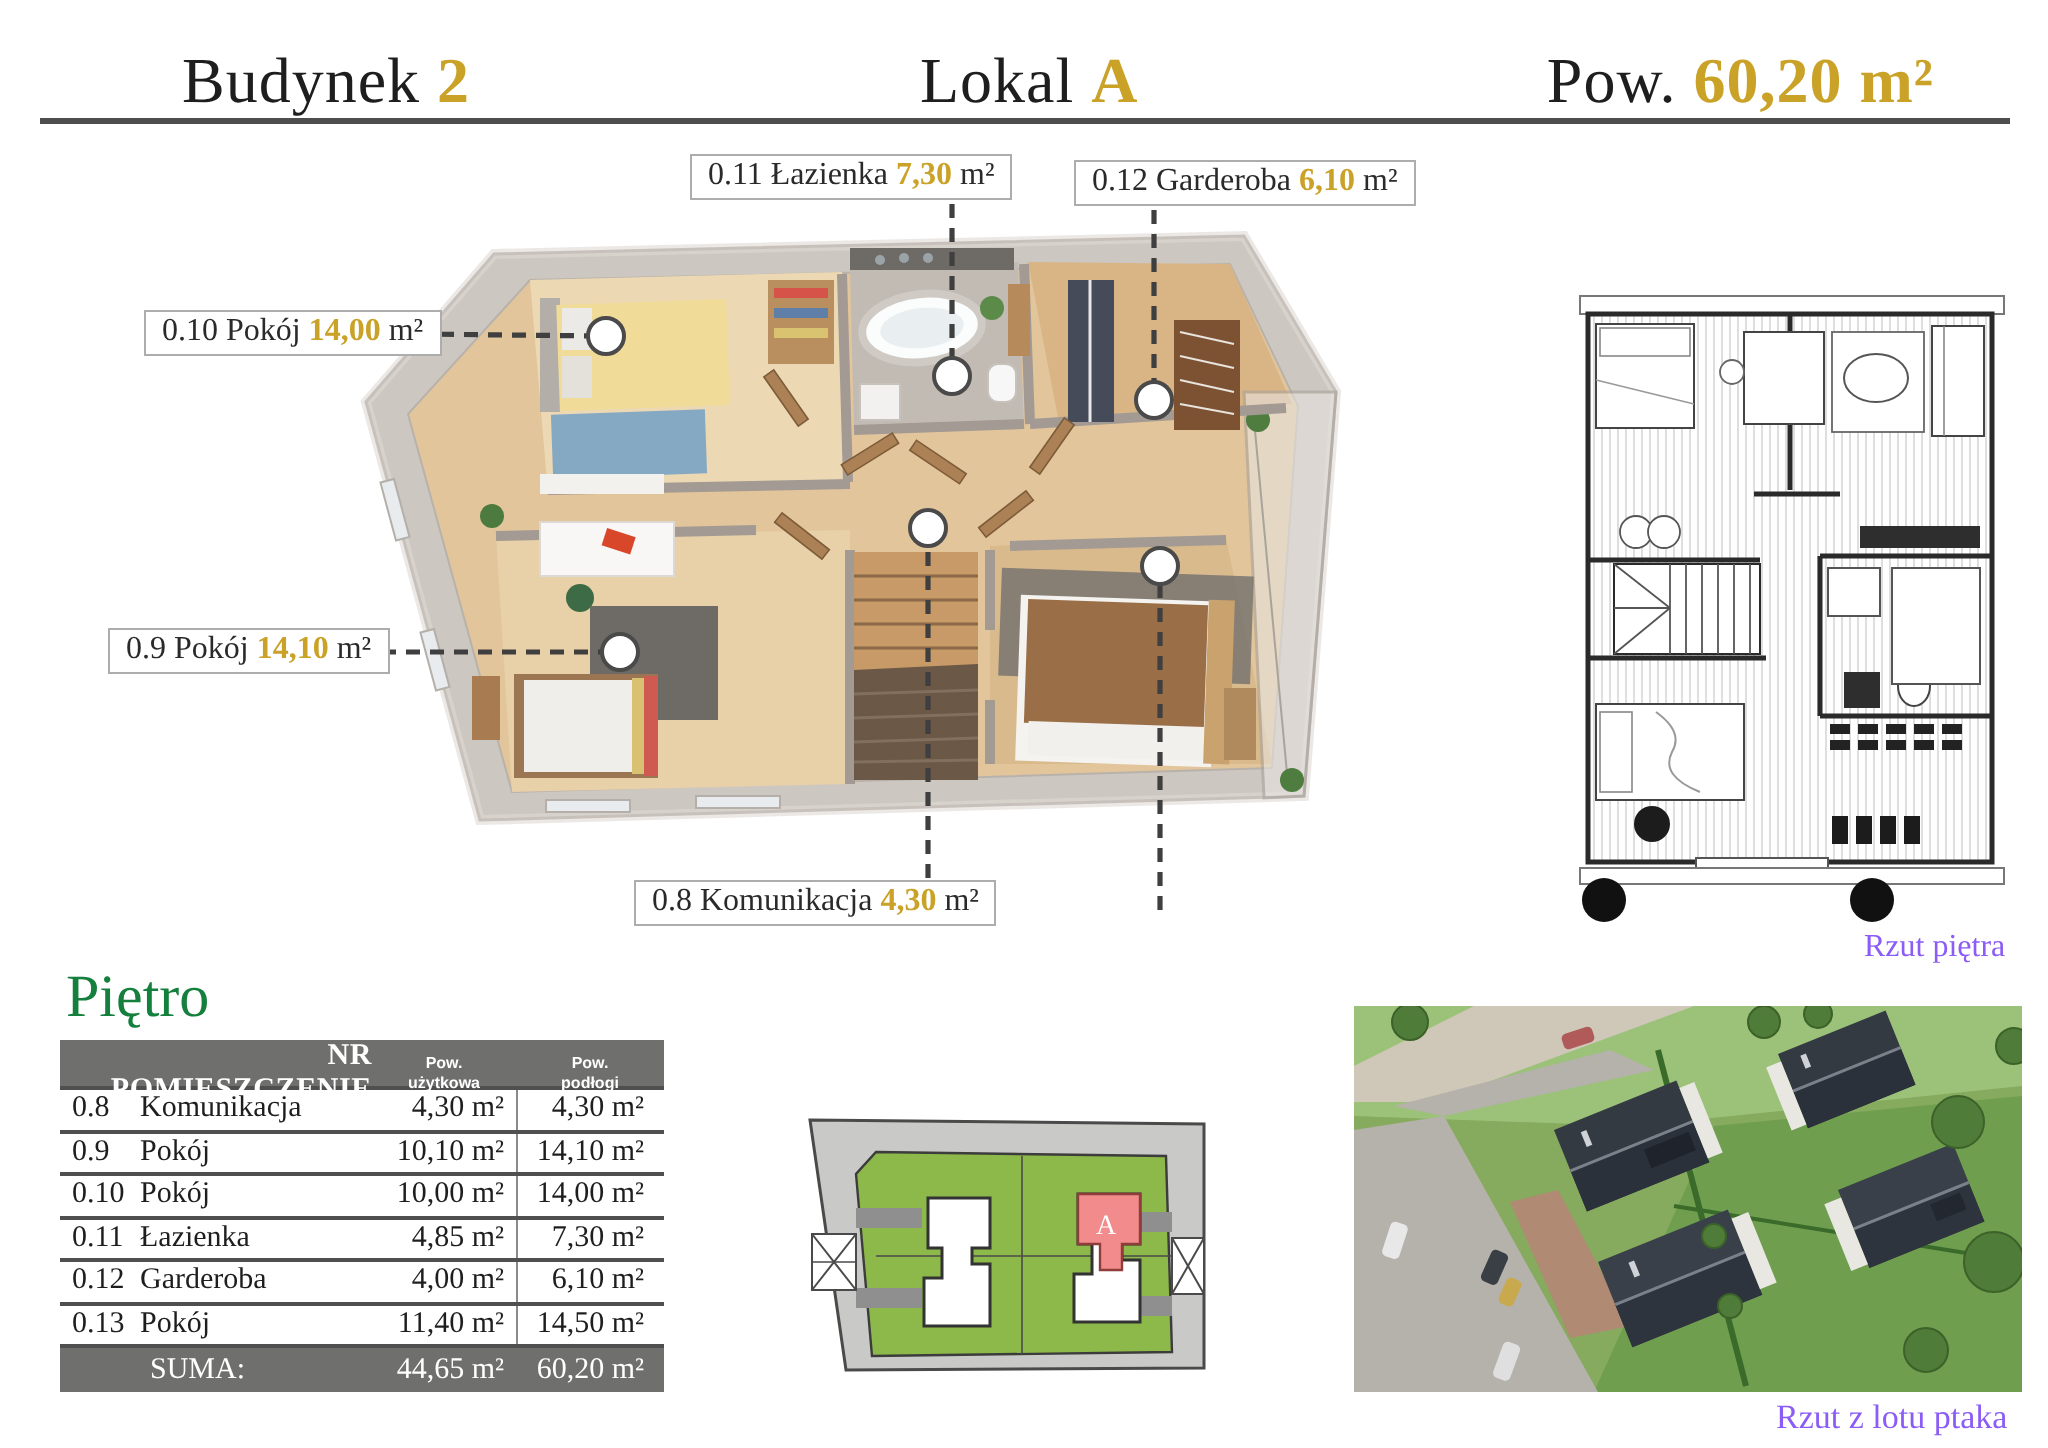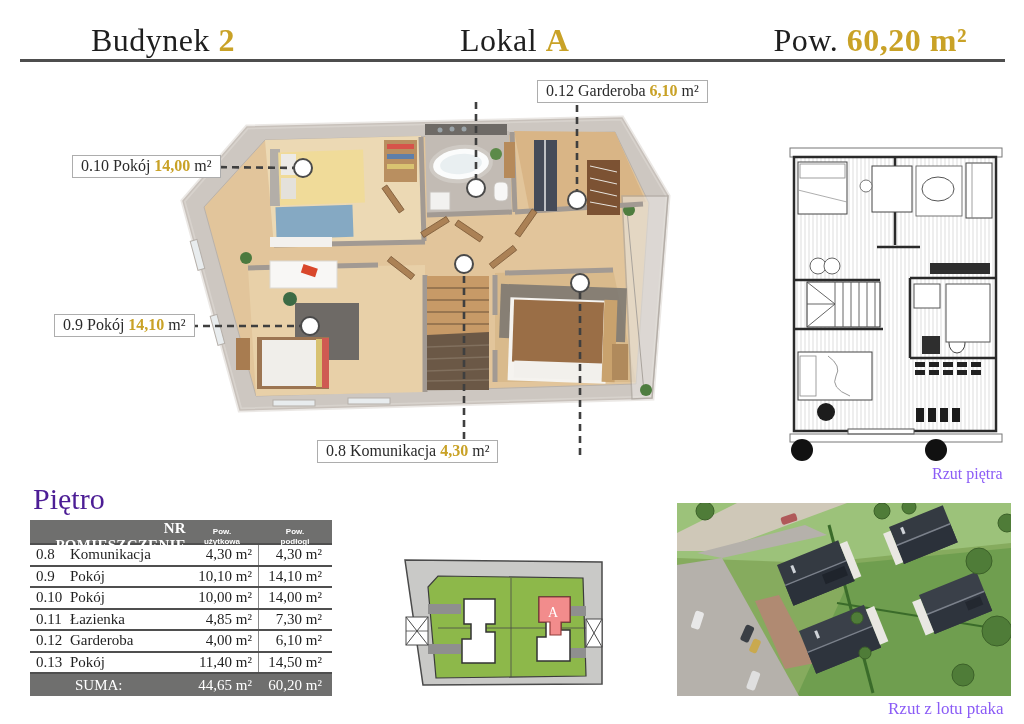--- a/index.html
+++ b/index.html
@@ -9,21 +9,21 @@
   .hdr-item{position:absolute;top:22px;font-size:32px;letter-spacing:.5px;white-space:nowrap;margin-left:23px;}
   .hdr-accent{color:#c9a227;font-weight:700;}
   .hdr-divider{position:absolute;left:20px;top:59px;width:985px;height:3px;background:#4e4e4e;}
   
   .tag{position:absolute;background:#fff;border:1px solid #adadad;padding:1px 8px 2px 8px;
        font-size:16px;white-space:nowrap;z-index:30;color:#2a2a2a;}
   .tag .val{color:#c9a227;font-weight:700;}
   
   .caption{position:absolute;font-size:16px;color:#8b5cf6;white-space:nowrap;}
   
-  .tbl-title{position:absolute;left:33px;top:482px;font-size:30px;color:#4c1d95;}
+  .tbl-title{position:absolute;left:33px;top:482px;font-size:30px;color:#15803d;}
   .floor-table{position:absolute;left:30px;top:520px;width:302px;font-size:15px;}
   .trow{display:grid;grid-template-columns:40px 116px 72px 74px;align-items:center;}
   .trow.head{background:#6f6f6e;color:#fff;height:23px;}
   .trow.head .c12{grid-column:1 / span 2;font-weight:700;font-size:15px;padding-left:20px;letter-spacing:.3px;text-align:right;}
   .colhead{font-family:"Liberation Sans", sans-serif;font-size:8px;font-weight:700;text-align:center;line-height:1.2;}
   .trow.data{height:19.5px;border-top:2px solid #4f4f4f;}
   .trow.data .c1{padding-left:6px;}
   .trow.data .c3{text-align:right;padding-right:6px;}
   .trow.data .c4{text-align:right;padding-right:10px;border-left:1px solid #8a8a8a;height:100%;
                  display:flex;align-items:center;justify-content:flex-end;box-sizing:border-box;}
@@ -337,20 +337,21 @@
     <g fill="#ffffff" stroke="#4a4a4a" stroke-width="2">
       <circle cx="303" cy="168" r="9"></circle>
       <circle cx="476" cy="188" r="9"></circle>
       <circle cx="577" cy="200" r="9"></circle>
       <circle cx="464" cy="264" r="9"></circle>
       <circle cx="310" cy="326" r="9"></circle>
       <circle cx="580" cy="283" r="9"></circle>
     </g>
   </svg>
 
+  <div class="tag" style="left:345px;top:77px;"><span>0.11 Łazienka </span><span class="val">7,30</span><span> m²</span></div>
   <div class="tag" style="left:537px;top:80px;"><span>0.12 Garderoba </span><span class="val">6,10</span><span> m²</span></div>
   <div class="tag" style="left:72px;top:155px;"><span>0.10 Pokój </span><span class="val">14,00</span><span> m²</span></div>
   <div class="tag" style="left:54px;top:314px;"><span>0.9 Pokój </span><span class="val">14,10</span><span> m²</span></div>
   <div class="tag" style="left:317px;top:440px;"><span>0.8 Komunikacja </span><span class="val">4,30</span><span> m²</span></div>
 
   <div class="tbl-title">Piętro</div>
   <div class="floor-table">
     <div class="trow head">
       <div class="c12">NR POMIESZCZENIE</div>
       <div class="colhead"><span>Pow.</span><br><span>użytkowa</span></div>

